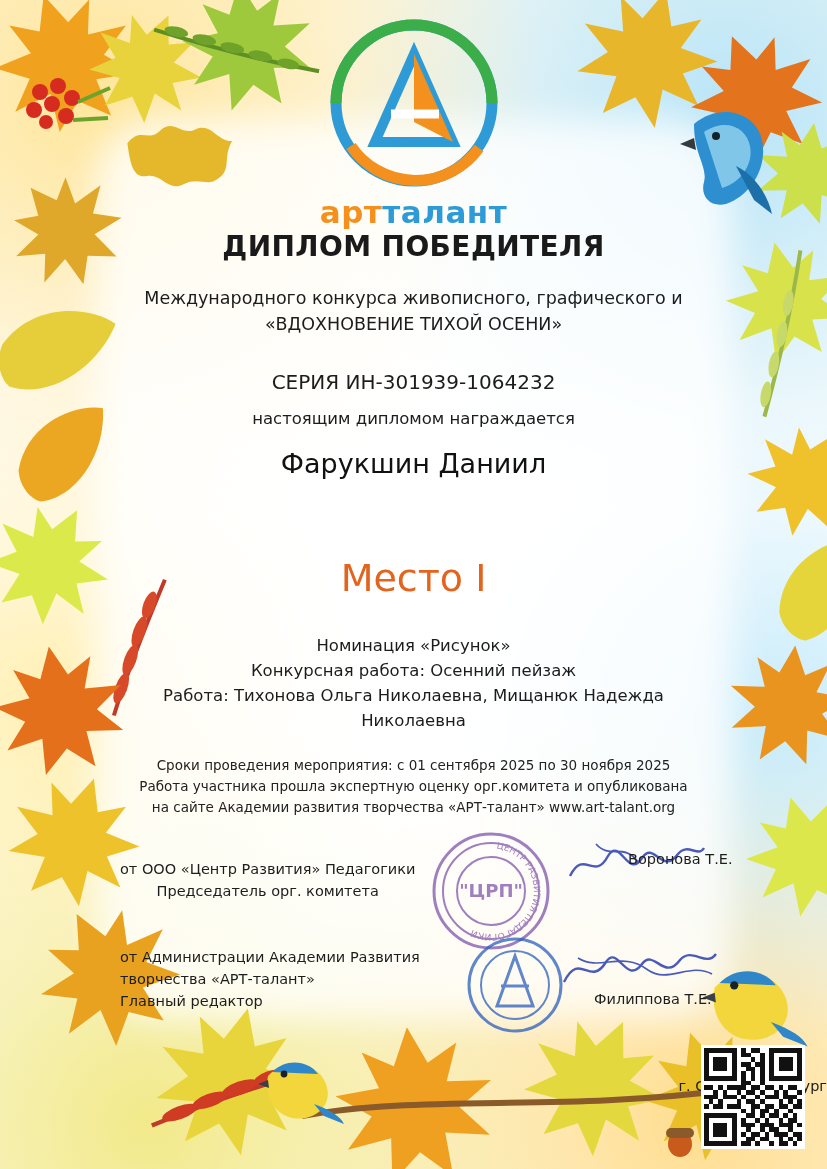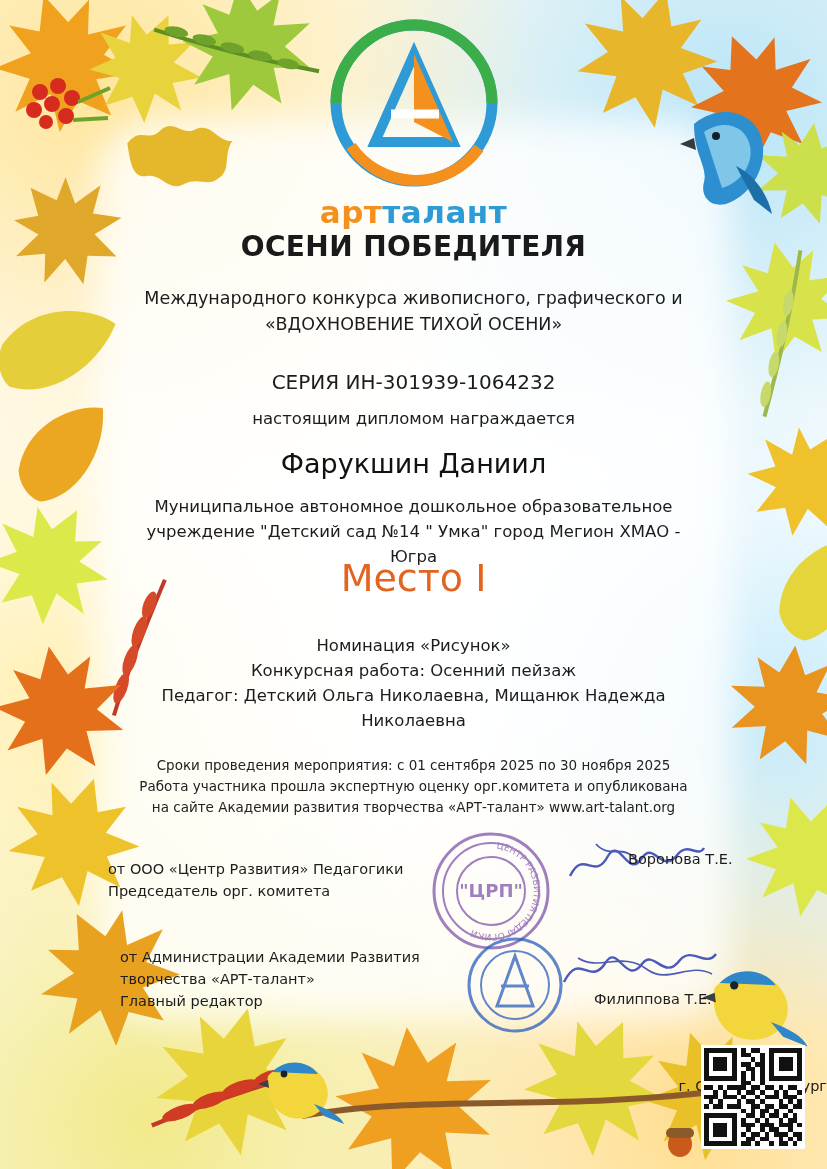--- a/index.html
+++ b/index.html
@@ -128,21 +128,21 @@
     color: #222;
   }
 
   
   .sig {
     position: absolute;
     font-size: 14.5px;
     color: #1d1d1d;
     line-height: 22px;
   }
-  .sig-left-1 { left: 108px; top: 858px; }
+  .sig-left-1 { left: 120px; top: 858px; text-align: center; }
   .sig-left-2 { left: 120px; top: 946px; }
   .sig-name-1 { left: 594px; top: 848px; margin-left: 34px; }
   .sig-name-2 { left: 594px; top: 988px; }
   .city {
     position: absolute;
     left: 0; right: 0;
     top: 1078px;
     text-align: right;
     font-size: 14.5px;
     color: #1d1d1d;
@@ -428,45 +428,40 @@
           <path d="M85 36 L124 124 L46 124 Z" fill="none" stroke="#2E9BD6" stroke-width="10"></path>
           <path d="M85 36 L124 124 L85 104 Z" fill="#F4911E"></path>
           <path d="M62 96 L110 96" stroke="#ffffff" stroke-width="9"></path>
         </svg>
       </span>
       <div class="logo-text">
         <span class="art">арт</span><span class="talant">талант</span>
       </div>
     </div>
 
-    <div class="title">ОСЕНИ ПОБЕДИТЕЛЯ</div>
+    <div class="title">ДИПЛОМ ПОБЕДИТЕЛЯ</div>
 
     <div class="block subtitle">
       <div>Международного конкурса живописного, графического и</div>
       <div>«ВДОХНОВЕНИЕ ТИХОЙ ОСЕНИ»</div>
     </div>
 
     <div class="block series">СЕРИЯ ИН-301939-1064232</div>
 
     <div class="block awarded">настоящим дипломом награждается</div>
 
     <div class="block winner">Фарукшин Даниил</div>
 
-    <div class="block org">
-      <div>Муниципальное автономное дошкольное образовательное</div>
-      <div>учреждение "Детский сад №14 " Умка" город Мегион ХМАО -</div>
-      <div>Югра</div>
-    </div>
 
     <div class="block place">Место I</div>
 
     <div class="block details">
       <div>Номинация «Рисунок»</div>
       <div>Конкурсная работа: Осенний пейзаж</div>
-      <div>Педагог: Детский Ольга Николаевна, Мищанюк Надежда</div>
+      <div>Работа: Тихонова Ольга Николаевна, Мищанюк Надежда</div>
       <div>Николаевна</div>
     </div>
 
     <div class="block terms">
       <div>Сроки проведения мероприятия: с 01 сентября 2025 по 30 ноября 2025</div>
       <div>Работа участника прошла экспертную оценку орг.комитета и опубликована</div>
       <div>на сайте Академии развития творчества «АРТ-талант» www.art-talant.org</div>
     </div>
 
     <div class="stamp">

